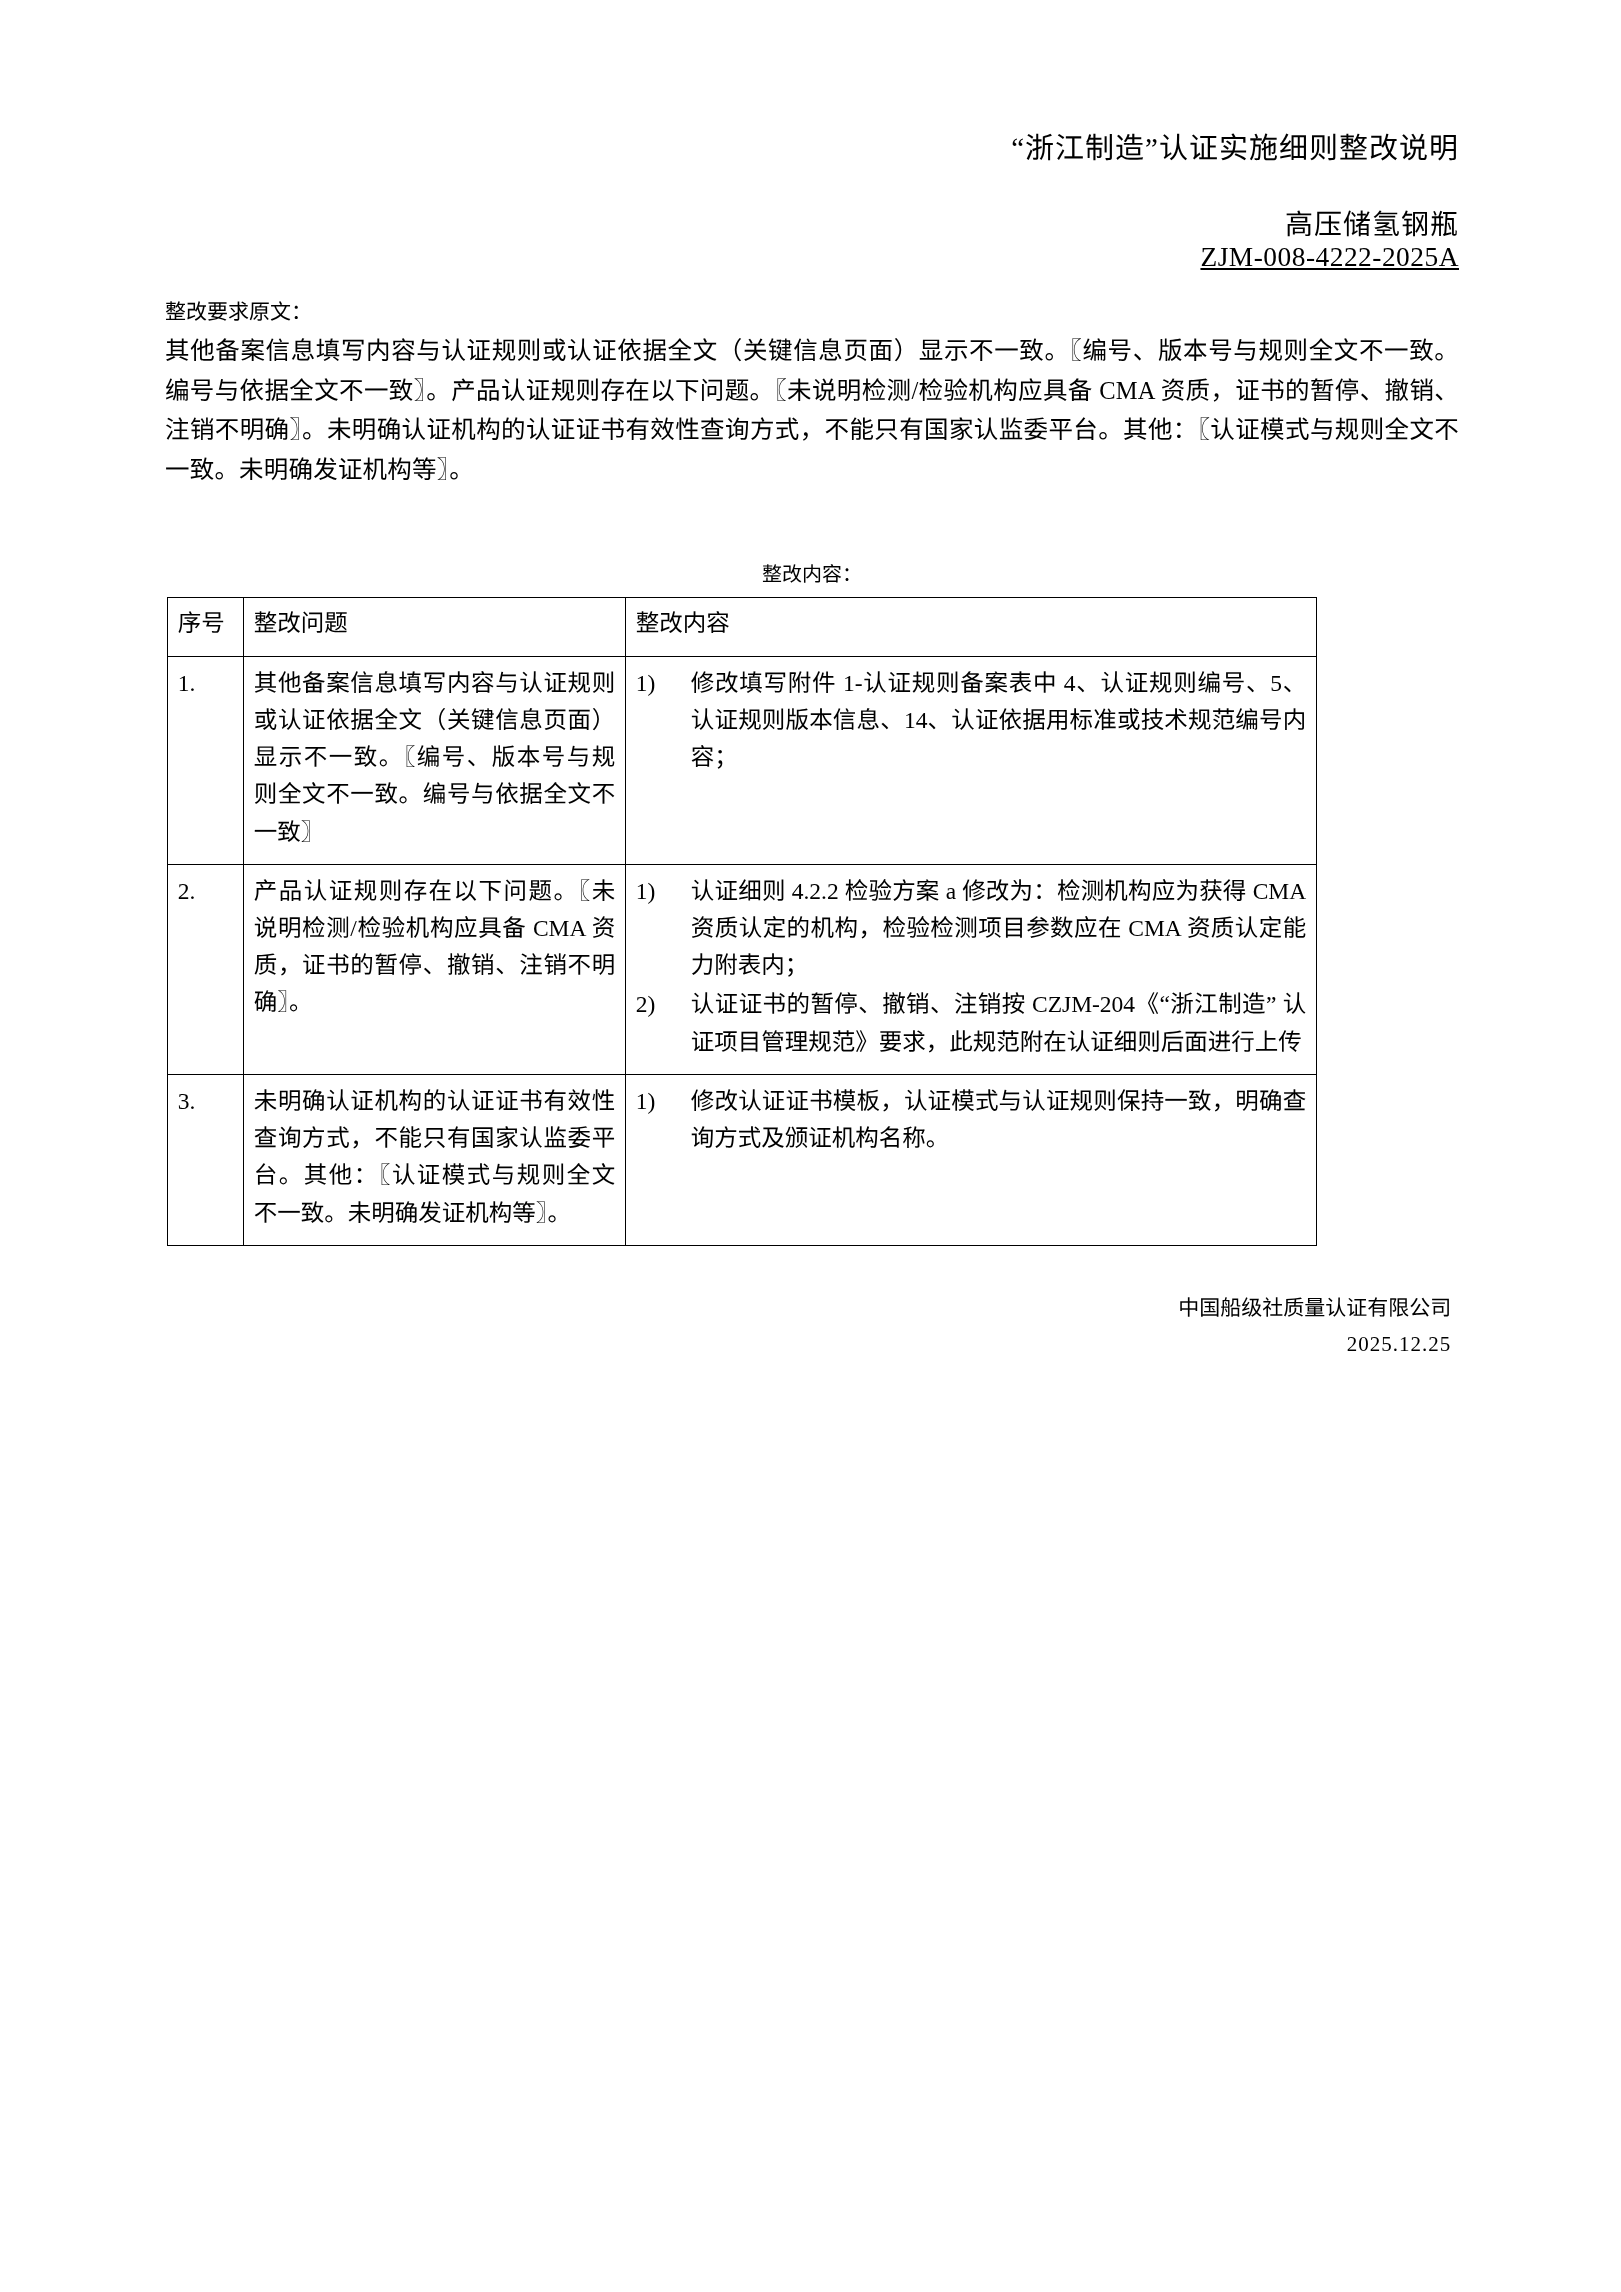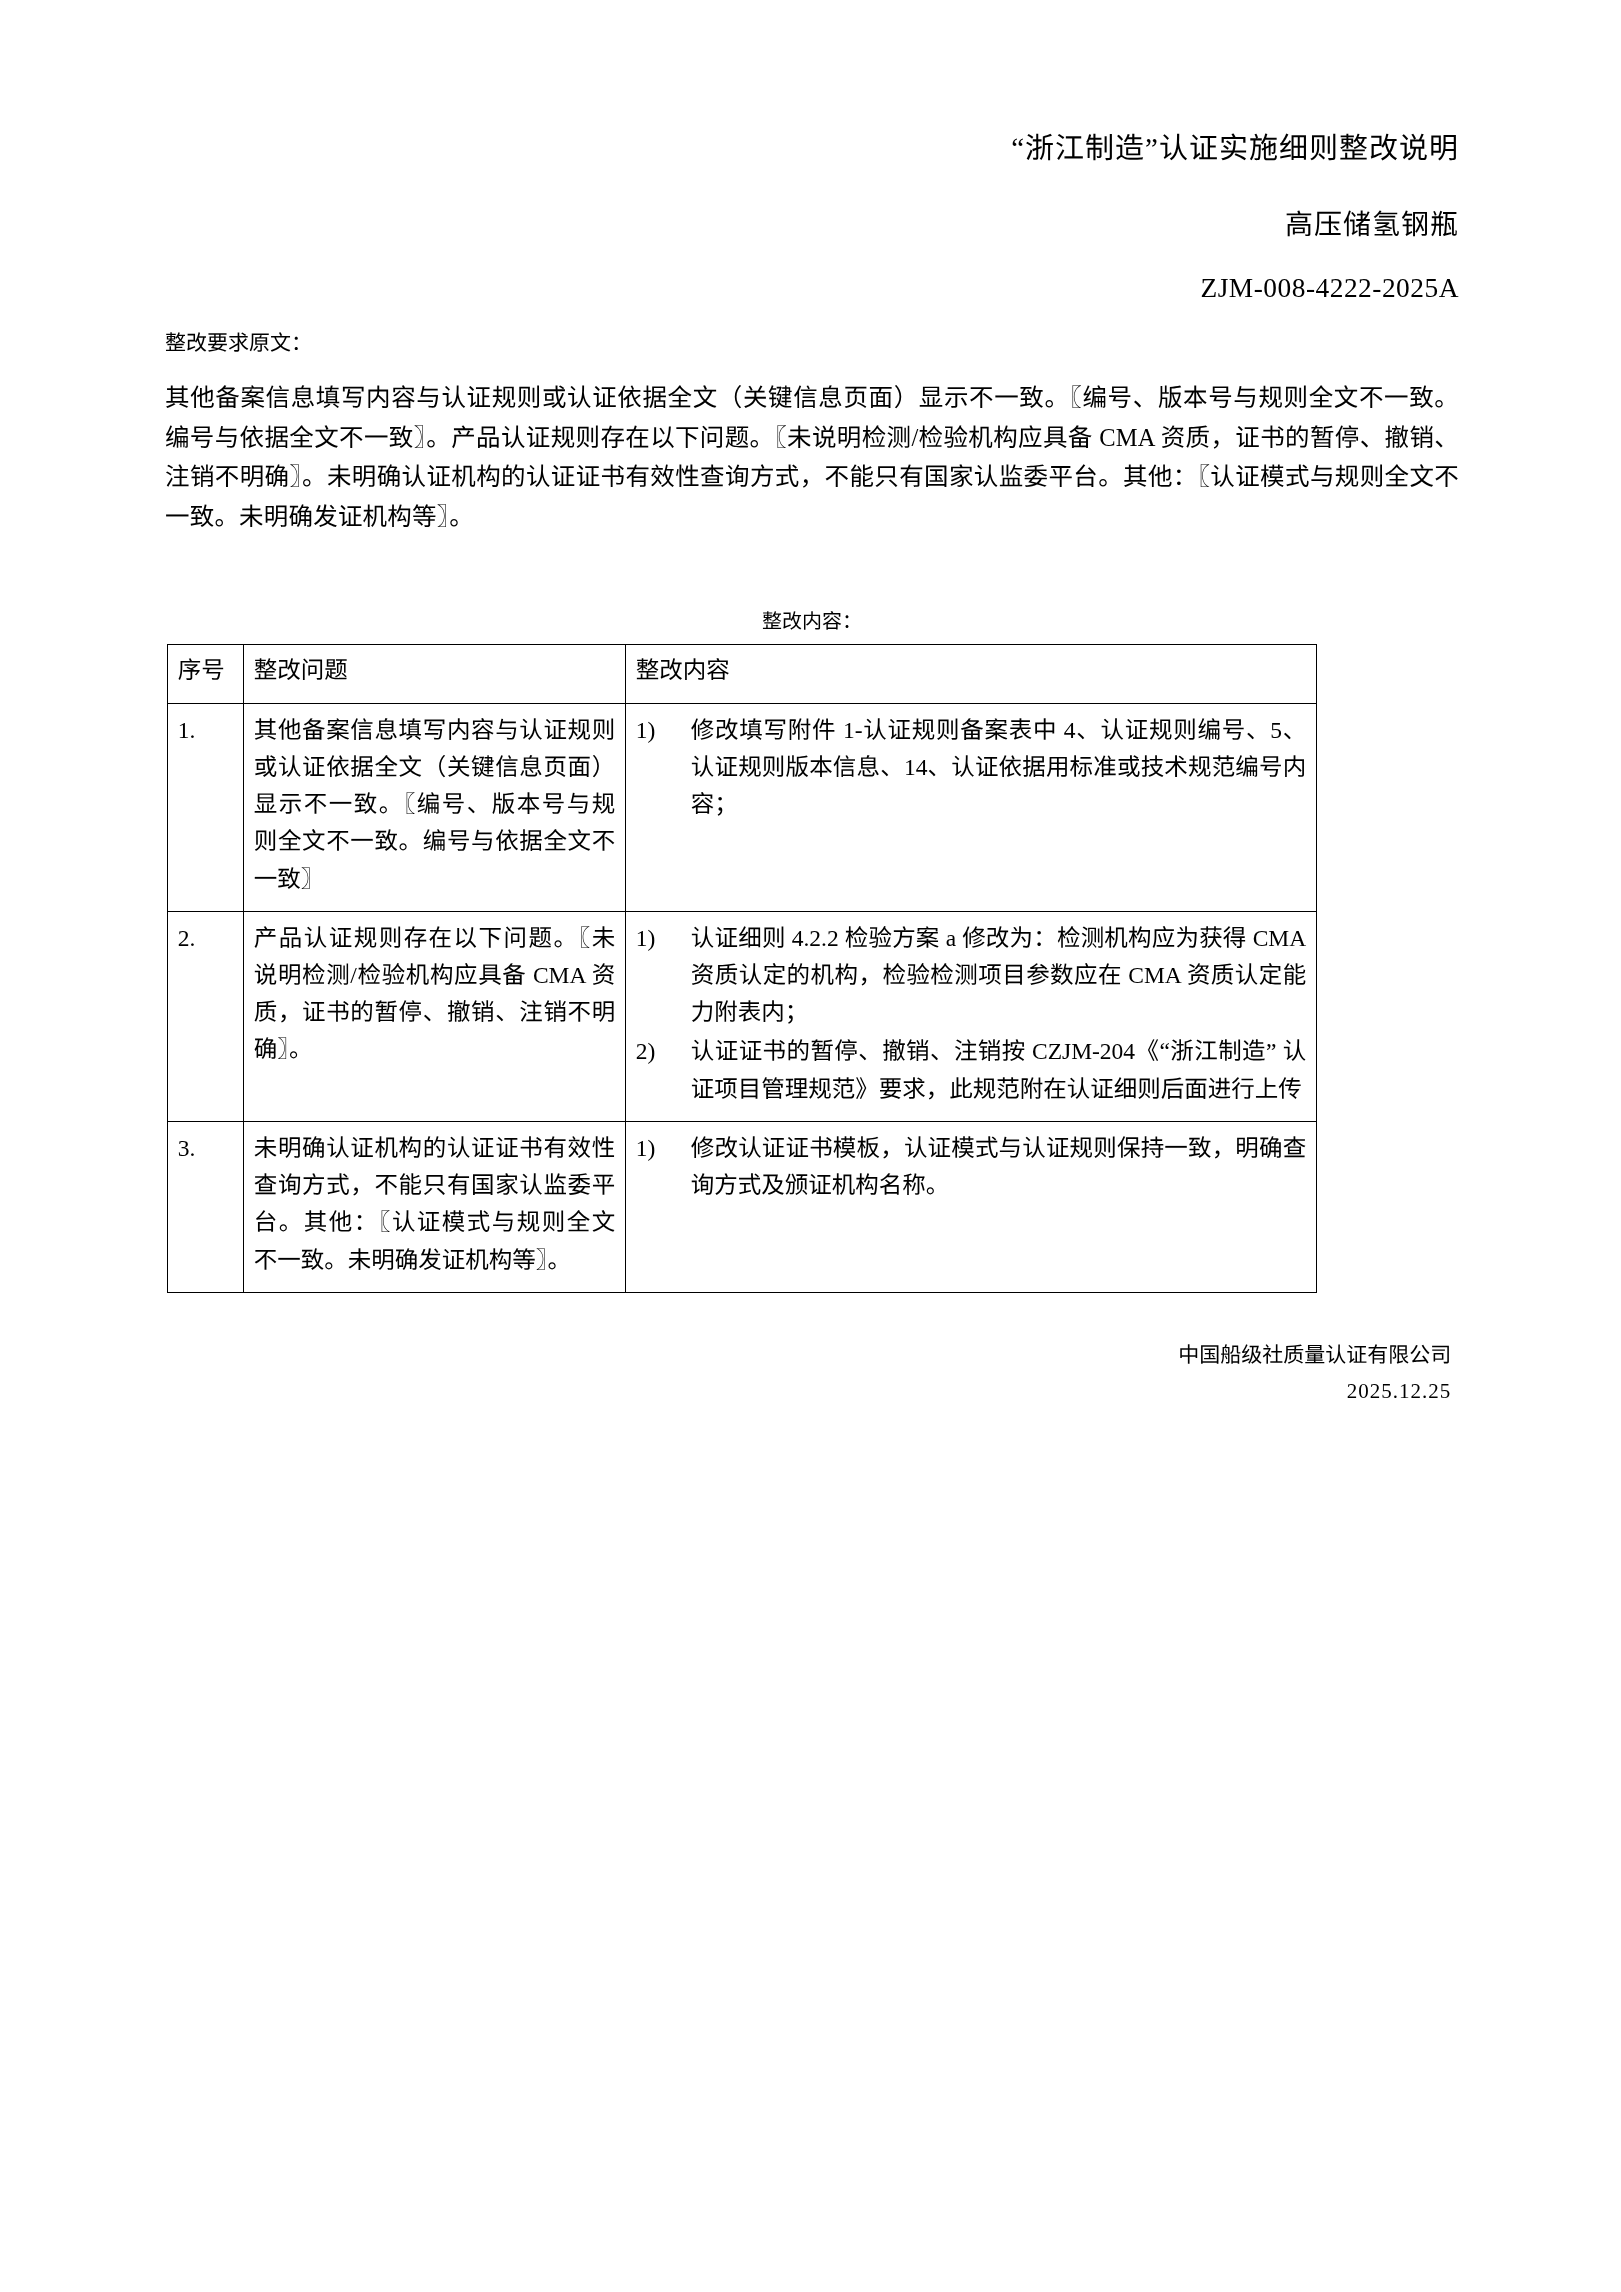--- a/index.html
+++ b/index.html
@@ -37,33 +37,33 @@
     letter-spacing: 1px;
     font-family: "Liberation Serif", "DejaVu Serif", serif;
   }
   .doc-subtitle {
     font-size: 28px;
     margin-top: 31px;
     letter-spacing: 1px;
   }
   .doc-code {
     font-size: 27.4px;
-    margin-top: 31px;
     letter-spacing: 0.5px;
+    text-decoration: underline;
   }
   .section-label {
     font-size: 21px;
     margin-top: 23px;
     line-height: 1.55;
   }
   .para {
     font-size: 24.5px;
     line-height: 1.62;
     text-align: justify;
-    margin-top: 19px;
+    margin-top: 3px;
     letter-spacing: 0.2px;
   }
   .spacer {
     height: 39px;
   }
   .section-label2 {
     font-size: 20px;
     margin-top: 29px;
     margin-bottom: 9.8px;
     text-align: center;

